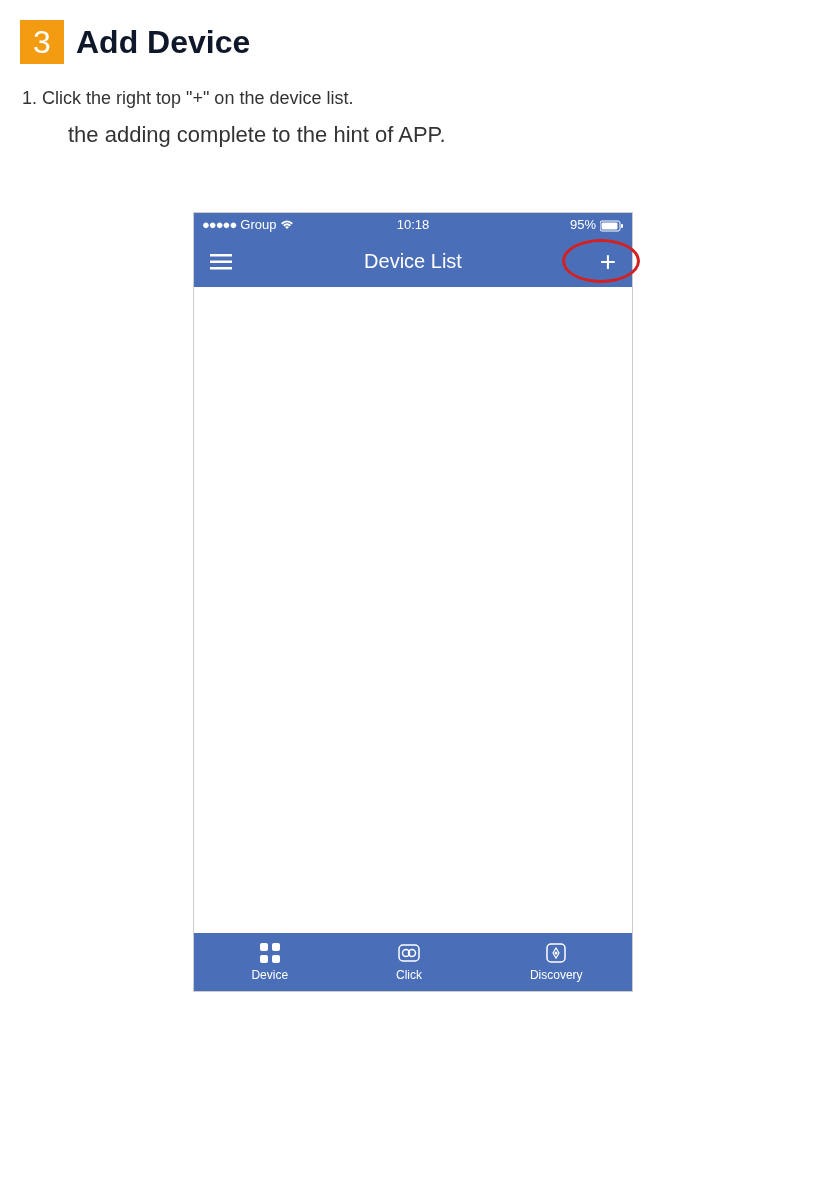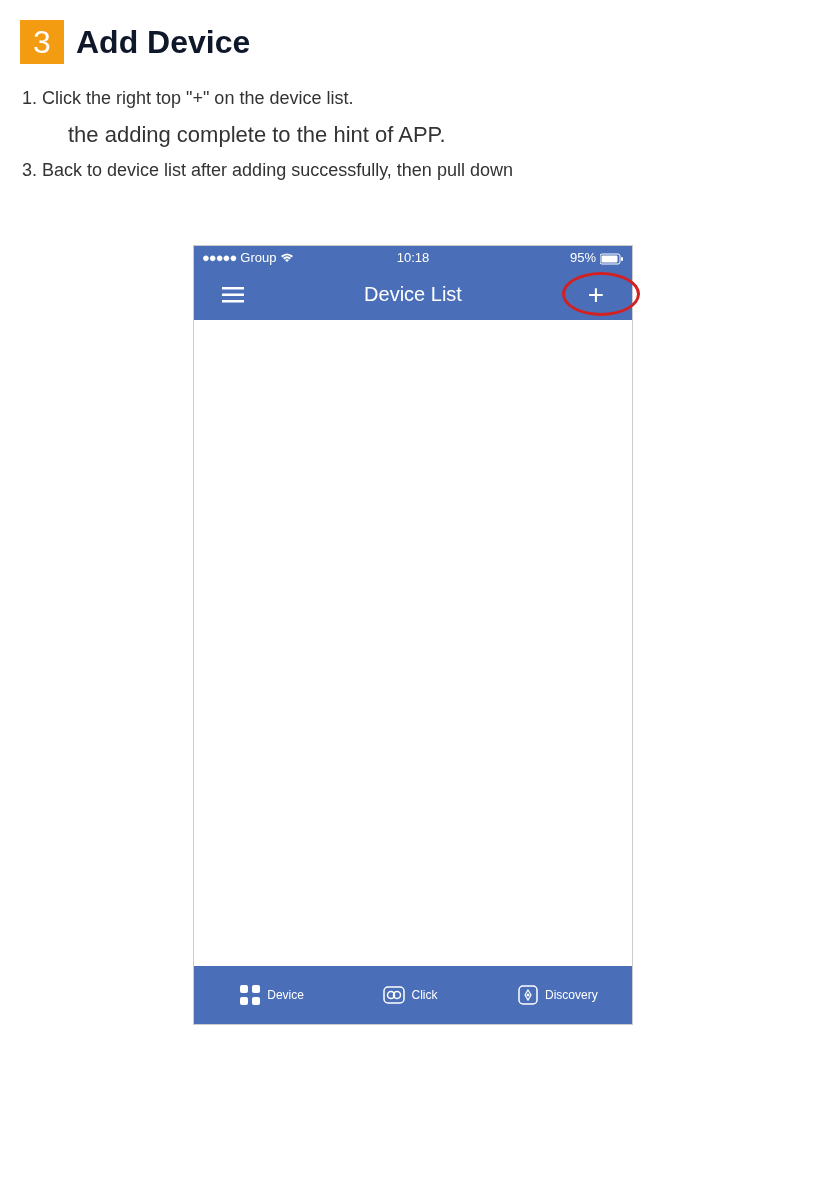--- a/index.html
+++ b/index.html
@@ -101,21 +101,21 @@
     .battery-icon {
       width: 24px;
       height: 12px;
     }
     .nav-bar {
       background: #4a6fb8;
       height: 50px;
       display: flex;
       justify-content: space-between;
       align-items: center;
-      padding: 0 28px;
+      padding: 0 16px;
       color: #ffffff;
       position: relative;
     }
     .nav-title {
       position: absolute;
       left: 50%;
       transform: translateX(-50%);
       font-size: 20px;
       font-weight: normal;
     }
@@ -135,21 +135,21 @@
     .bottom-tabs {
       background: #4a6fb8;
       height: 58px;
       display: flex;
       justify-content: space-around;
       align-items: center;
       padding: 6px 0;
     }
     .tab-item {
       display: flex;
-      flex-direction: row;
+      flex-direction: column;
       align-items: center;
       color: #ffffff;
       gap: 3px;
       margin-left: 8px;
     }
     .tab-label {
       font-size: 12px;
     }
     .tab-icon {
       width: 28px;
@@ -170,21 +170,20 @@
 <body>
 
 <div class="section-header">
   <div class="section-number">3</div>
   <div class="section-title">Add Device</div>
 </div>
 
 <div class="instructions">
   <div class="instruction-item">1. Click the right top "+" on the device list.</div>
   <div class="instruction-continuation">the adding complete to the hint of APP.</div>
-  <div class="instruction-item">3. Back to device list after adding successfully, then pull down</div>
 </div>
 
 <div class="phone-container">
   <div class="phone-screen">
 
     <div class="status-bar">
       <div class="status-left">
         <span class="dots">●●●●●</span>
         <span>Group</span>
         <svg class="wifi-icon" viewBox="0 0 14 10">

